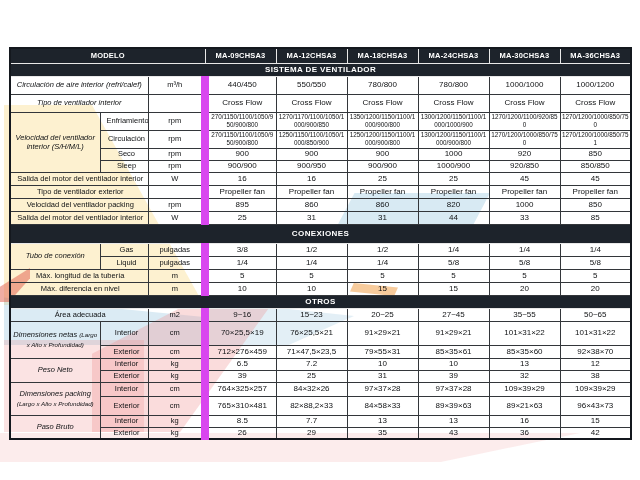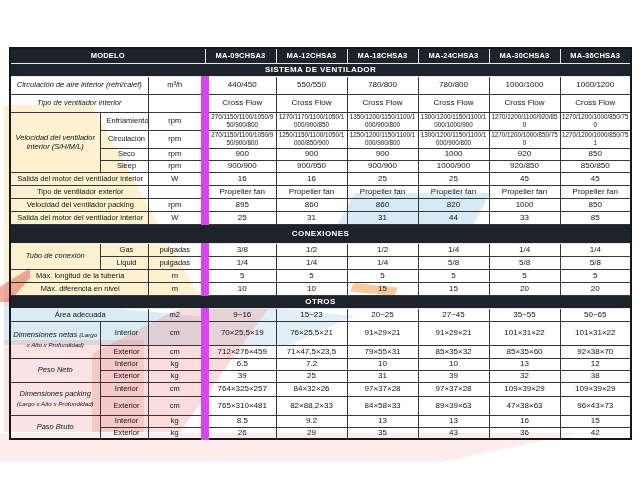--- a/index.html
+++ b/index.html
@@ -267,21 +267,21 @@
       <td>91×29×21</td>
       <td>101×31×22</td>
       <td>101×31×22</td>
     </tr>
     <tr style="height:13px">
       <td class="sub">Exterior</td>
       <td class="unit">cm</td>
       <td class="dL">712×276×459</td>
       <td>71×47,5×23,5</td>
       <td>79×55×31</td>
-      <td>85×35×32</td>
+      <td>85×35×61</td>
       <td>85×35×60</td>
       <td>92×38×70</td>
     </tr>
 
     <tr style="height:12px">
       <td class="lab" rowspan="2">Peso Neto</td>
       <td class="sub">Interior</td>
       <td class="unit">kg</td>
       <td class="dL">6.5</td>
       <td>7.2</td>
@@ -315,30 +315,30 @@
       <td>109×39×29</td>
       <td>109×39×29</td>
     </tr>
     <tr style="height:19px">
       <td class="sub">Exterior</td>
       <td class="unit">cm</td>
       <td class="dL">765×310×481</td>
       <td>82×88,2×33</td>
       <td>84×58×33</td>
       <td>89×39×63</td>
-      <td>47×38×63</td>
+      <td>89×21×63</td>
       <td>96×43×73</td>
     </tr>
 
     <tr style="height:12px">
       <td class="lab" rowspan="2">Paso Bruto</td>
       <td class="sub">Interior</td>
       <td class="unit">kg</td>
       <td class="dL">8.5</td>
-      <td>9.2</td>
+      <td>7.7</td>
       <td>13</td>
       <td>13</td>
       <td>16</td>
       <td>15</td>
     </tr>
     <tr style="height:12px">
       <td class="sub">Exterior</td>
       <td class="unit">kg</td>
       <td class="dL">26</td>
       <td>29</td>

